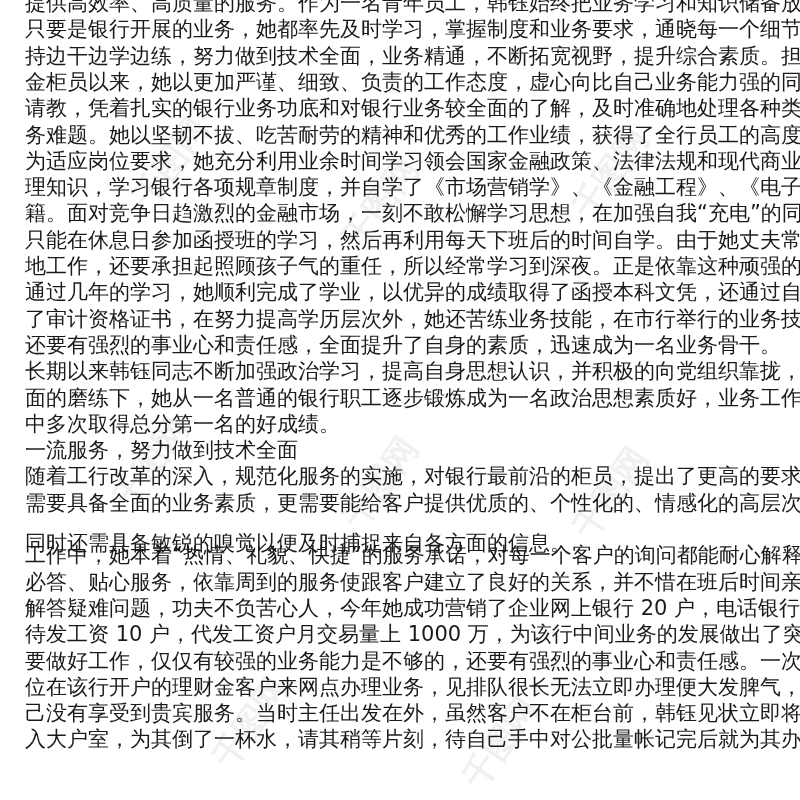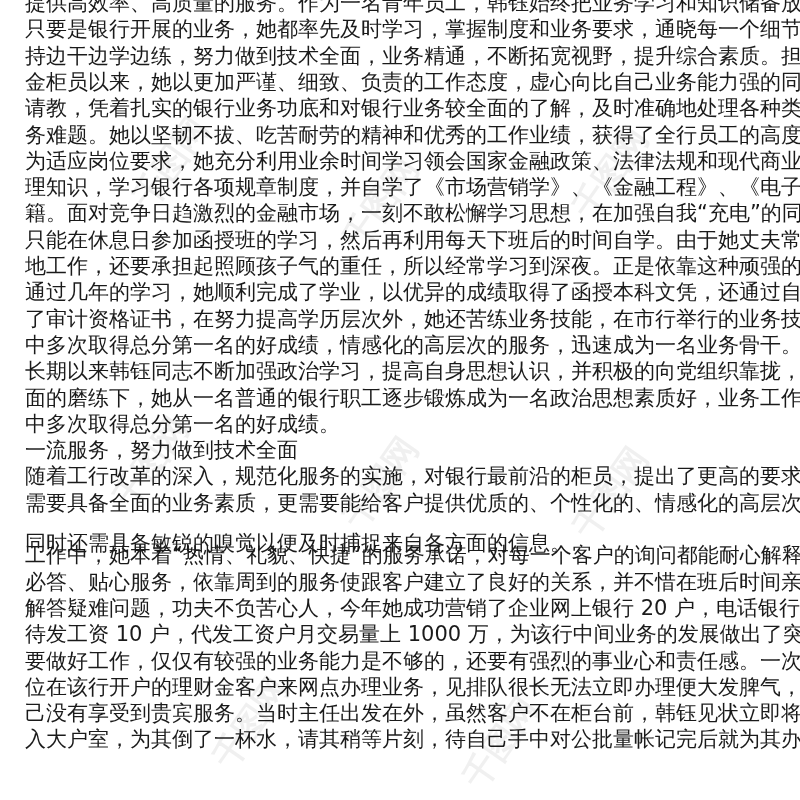--- a/index.html
+++ b/index.html
@@ -35,21 +35,21 @@
     <div class="line" style="top: 78.9px;">金柜员以来，她以更加严谨、细致、负责的工作态度，虚心向比自己业务能力强的同事学习</div>
     <div class="line" style="top: 105.2px;">请教，凭着扎实的银行业务功底和对银行业务较全面的了解，及时准确地处理各种类型的业</div>
     <div class="line" style="top: 131.5px;">务难题。她以坚韧不拔、吃苦耐劳的精神和优秀的工作业绩，获得了全行员工的高度认可。</div>
     <div class="line" style="top: 157.8px;">为适应岗位要求，她充分利用业余时间学习领会国家金融政策、法律法规和现代商业银行管</div>
     <div class="line" style="top: 184.1px;">理知识，学习银行各项规章制度，并自学了《市场营销学》、《金融工程》、《电子商务》等书</div>
     <div class="line" style="top: 210.4px;">籍。面对竞争日趋激烈的金融市场，一刻不敢松懈学习思想，在加强自我“充电”的同时，她</div>
     <div class="line" style="top: 236.7px;">只能在休息日参加函授班的学习，然后再利用每天下班后的时间自学。由于她丈夫常年在外</div>
     <div class="line" style="top: 263px;">地工作，还要承担起照顾孩子气的重任，所以经常学习到深夜。正是依靠这种顽强的毅力，</div>
     <div class="line" style="top: 289.3px;">通过几年的学习，她顺利完成了学业，以优异的成绩取得了函授本科文凭，还通过自学取得</div>
     <div class="line" style="top: 315.6px;">了审计资格证书，在努力提高学历层次外，她还苦练业务技能，在市行举行的业务技能大赛</div>
-    <div class="line last" style="top: 341.9px;">中多次取得总分第一名的好成绩，情感化的高层次的服务，迅速成为一名业务骨干。</div>
+    <div class="line last" style="top: 341.9px;">还要有强烈的事业心和责任感，全面提升了自身的素质，迅速成为一名业务骨干。</div>
     <div class="line" style="top: 368.2px;">长期以来韩钰同志不断加强政治学习，提高自身思想认识，并积极的向党组织靠拢，在各方</div>
     <div class="line" style="top: 394.5px;">面的磨练下，她从一名普通的银行职工逐步锻炼成为一名政治思想素质好，业务工作能力强，</div>
     <div class="line last" style="top: 420.8px;">中多次取得总分第一名的好成绩。</div>
     <div class="line last" style="top: 447.1px;">一流服务，努力做到技术全面</div>
     <div class="line" style="top: 473.4px;">随着工行改革的深入，规范化服务的实施，对银行最前沿的柜员，提出了更高的要求，不仅</div>
     <div class="line" style="top: 499.7px;">需要具备全面的业务素质，更需要能给客户提供优质的、个性化的、情感化的高层次的服务，</div>
     <div class="line last" style="top: 540px;">同时还需具备敏锐的嗅觉以便及时捕捉来自各方面的信息。</div>
     <div class="line" style="top: 552.3px;">工作中，她本着“热情、礼貌、快捷”的服务承诺，对每一个客户的询问都能耐心解释、有问</div>
     <div class="line" style="top: 578.6px;">必答、贴心服务，依靠周到的服务使跟客户建立了良好的关系，并不惜在班后时间亲自上门</div>
     <div class="line" style="top: 604.9px;">解答疑难问题，功夫不负苦心人，今年她成功营销了企业网上银行 20 户，电话银行 30 户，</div>

